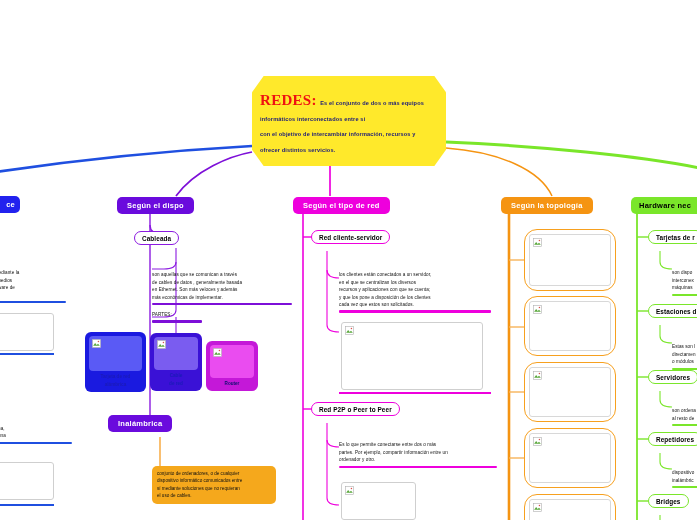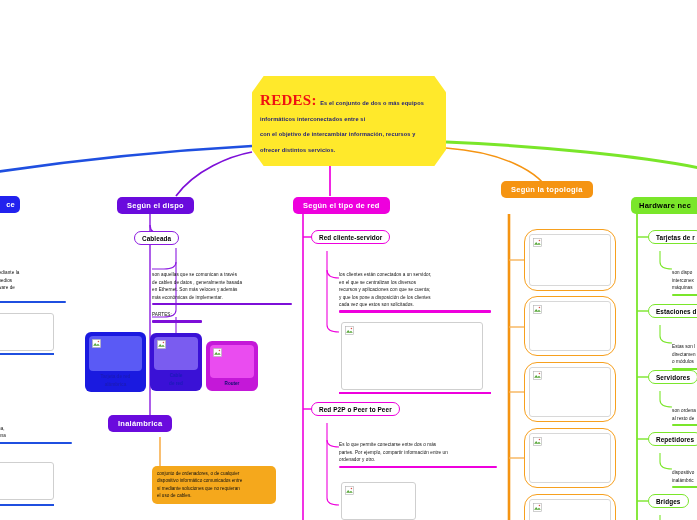--- a/index.html
+++ b/index.html
@@ -317,21 +317,21 @@
   </div>
 
   <div class="frame" style="left:341px; top:482px; width:75px; height:38px;">
     <svg class="brokenimg" viewBox="0 0 12 12">
       <rect x="0.6" y="0.6" width="10.8" height="10.8" fill="#ffffff" stroke="#b0b0b0" stroke-width="0.8"></rect>
       <path d="M1.5 9 L4.2 5.4 L6.3 8 L8 6.3 L10.4 9 Z" fill="#5aa83c"></path>
       <circle cx="8.6" cy="3.4" r="1" fill="#d9534f"></circle>
     </svg>
   </div>
 
-  <div class="l1 orange" style="left:501px; top:181px;">Según la topología</div>
+  <div class="l1 orange" style="left:501px; top:197px;">Según la topología</div>
 
   <div class="frame rounded-orange" style="left:524px; top:229px; width:92px; height:62px;">
     <div class="inner-frame">
       <svg class="brokenimg" viewBox="0 0 12 12">
         <rect x="0.6" y="0.6" width="10.8" height="10.8" fill="#ffffff" stroke="#b0b0b0" stroke-width="0.8"></rect>
         <path d="M1.5 9 L4.2 5.4 L6.3 8 L8 6.3 L10.4 9 Z" fill="#5aa83c"></path>
         <circle cx="8.6" cy="3.4" r="1" fill="#d9534f"></circle>
       </svg>
     </div>
   </div>

